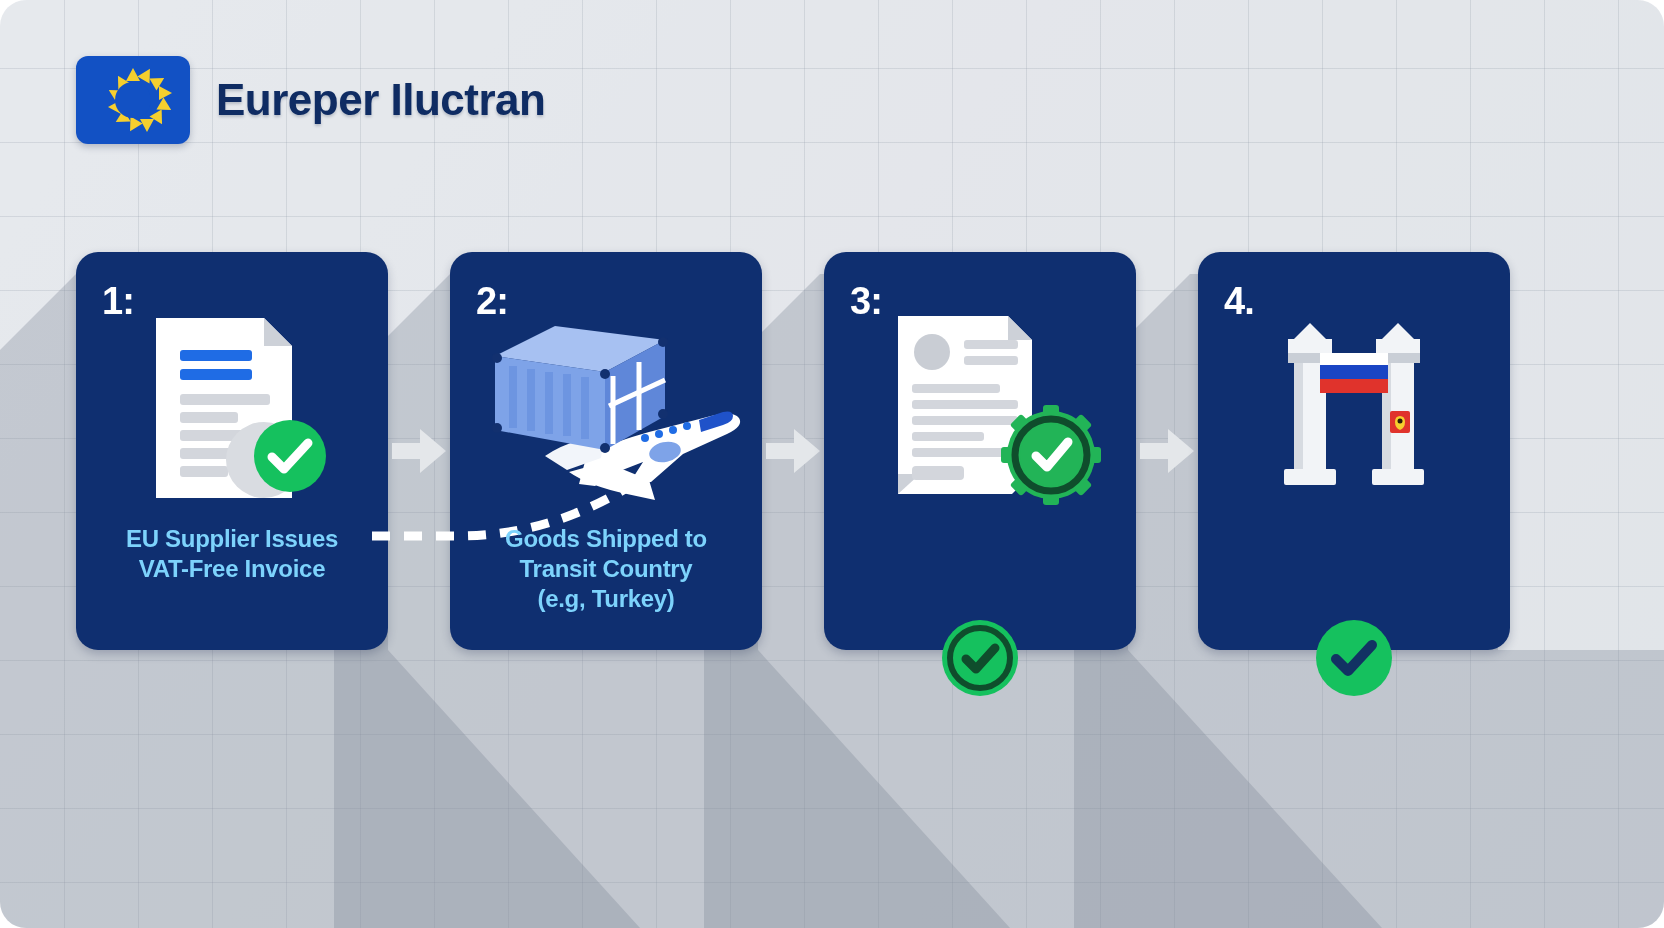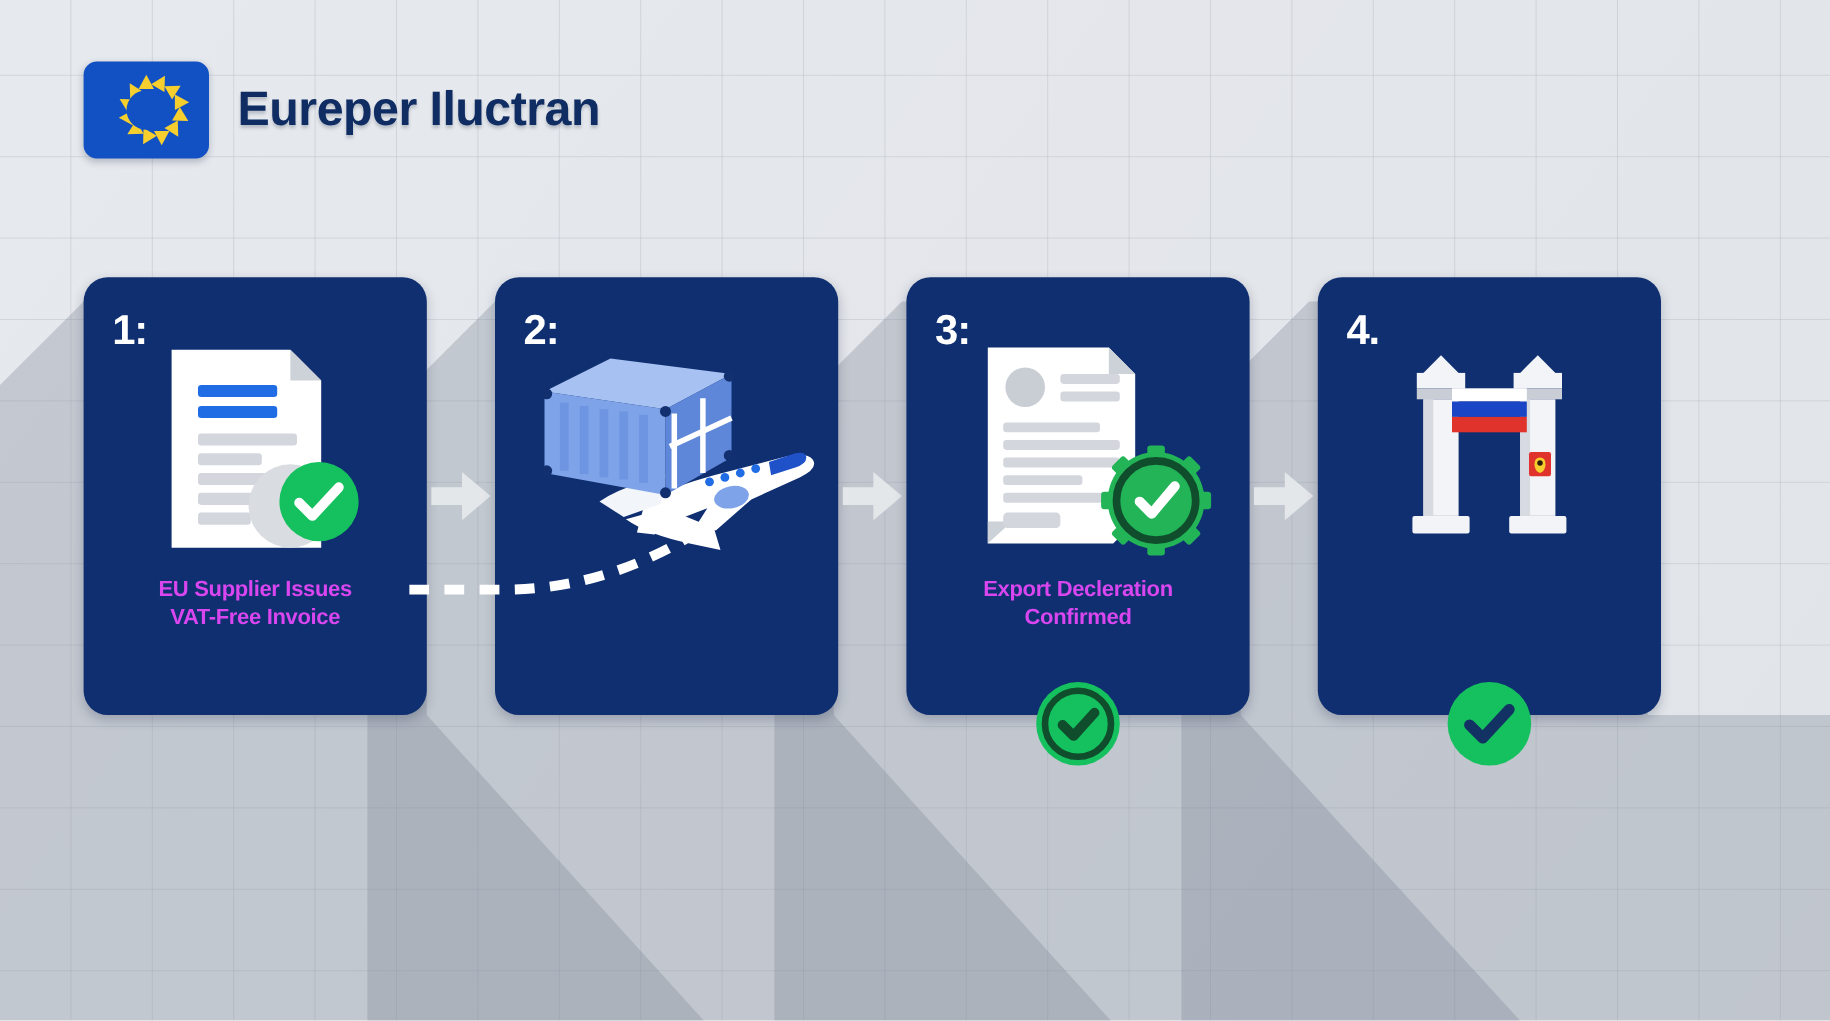--- a/index.html
+++ b/index.html
@@ -8,20 +8,21 @@
     width:1664px; height:928px;
     overflow:hidden;
     font-family:"Liberation Sans", sans-serif;
   }
 
   #stage {
     position:relative;
     width:1664px; height:928px;
     background:#eceef1;
     overflow:hidden;
+    border-radius:26px;
   }
 
   
   .bg-grid {
     position:absolute; inset:0;
     background-image:
       linear-gradient(to right, rgba(160,168,180,.28) 1px, transparent 1px),
       linear-gradient(to bottom, rgba(160,168,180,.28) 1px, transparent 1px);
     background-size:74px 74px;
     background-position:-10px -6px;
@@ -99,22 +100,22 @@
   }
   .card-art {
     position:absolute;
     left:0; right:0; top:56px;
     height:200px;
     display:flex; align-items:center; justify-content:center;
   }
   .card-label {
     position:absolute;
     left:14px; right:14px; top:272px;
-    color:#d946ef;
-    font-size:20px;
+    color:#7dd3fc;
+    font-size:24px;
     font-weight:bold;
     line-height:1.26;
     text-align:center;
     letter-spacing:-.3px;
   }
 
   
   .gap {
     position:relative;
     width:62px; height:398px;
@@ -266,20 +267,23 @@
               <circle cx="178" cy="24" r="5"></circle>
               <circle cx="178" cy="96" r="5"></circle>
             </g>
           </svg>
         </div>
       </div>
 
       <svg class="flight-dash" viewBox="0 0 330 80">
         <path d="M0 62 H86 Q176 62 258 12" fill="none" stroke="#ffffff" stroke-width="9" stroke-linecap="butt" stroke-dasharray="18 14"></path>
       </svg>
+      <div class="card-label">
+        <span>Goods Shipped to<br>Transit Country<br>(e.g, Turkey)</span>
+      </div>
     </div>
 
     <div class="gap">
       <svg class="arrow" viewBox="0 0 54 50">
         <path d="M0 17 H28 V3 L54 25 L28 47 V33 H0 Z" fill="#e4e7ea"></path>
       </svg>
     </div>
 
     <div class="card">
       <div class="step-num">3:</div>
@@ -313,23 +317,20 @@
                 <rect x="13" y="73" width="16" height="16" rx="3" transform="rotate(45 21 81)"></rect>
                 <rect x="73" y="73" width="16" height="16" rx="3" transform="rotate(45 81 81)"></rect>
               </g>
             </g>
             <circle cx="51" cy="51" r="36" fill="none" stroke="#0f4d2c" stroke-width="7"></circle>
             <circle cx="51" cy="51" r="31" fill="#22b457"></circle>
             <path d="M36 52 L47 63 L68 38" fill="none" stroke="#ffffff" stroke-width="9" stroke-linecap="round" stroke-linejoin="round"></path>
           </svg>
         </div>
       </div>
-      <div class="card-label">
-        <span>Export Decleration<br>Confirmed</span>
-      </div>
       <svg class="badge-bottom" viewBox="0 0 80 80">
         <circle cx="40" cy="40" r="38" fill="#15c15e"></circle>
         <circle cx="40" cy="40" r="30" fill="none" stroke="#0f4d2c" stroke-width="6"></circle>
         <path d="M26 41 L36 51 L55 30" fill="none" stroke="#0f4d2c" stroke-width="9" stroke-linecap="round" stroke-linejoin="round"></path>
       </svg>
     </div>
 
     <div class="gap">
       <svg class="arrow" viewBox="0 0 54 50">
         <path d="M0 17 H28 V3 L54 25 L28 47 V33 H0 Z" fill="#e4e7ea"></path>

